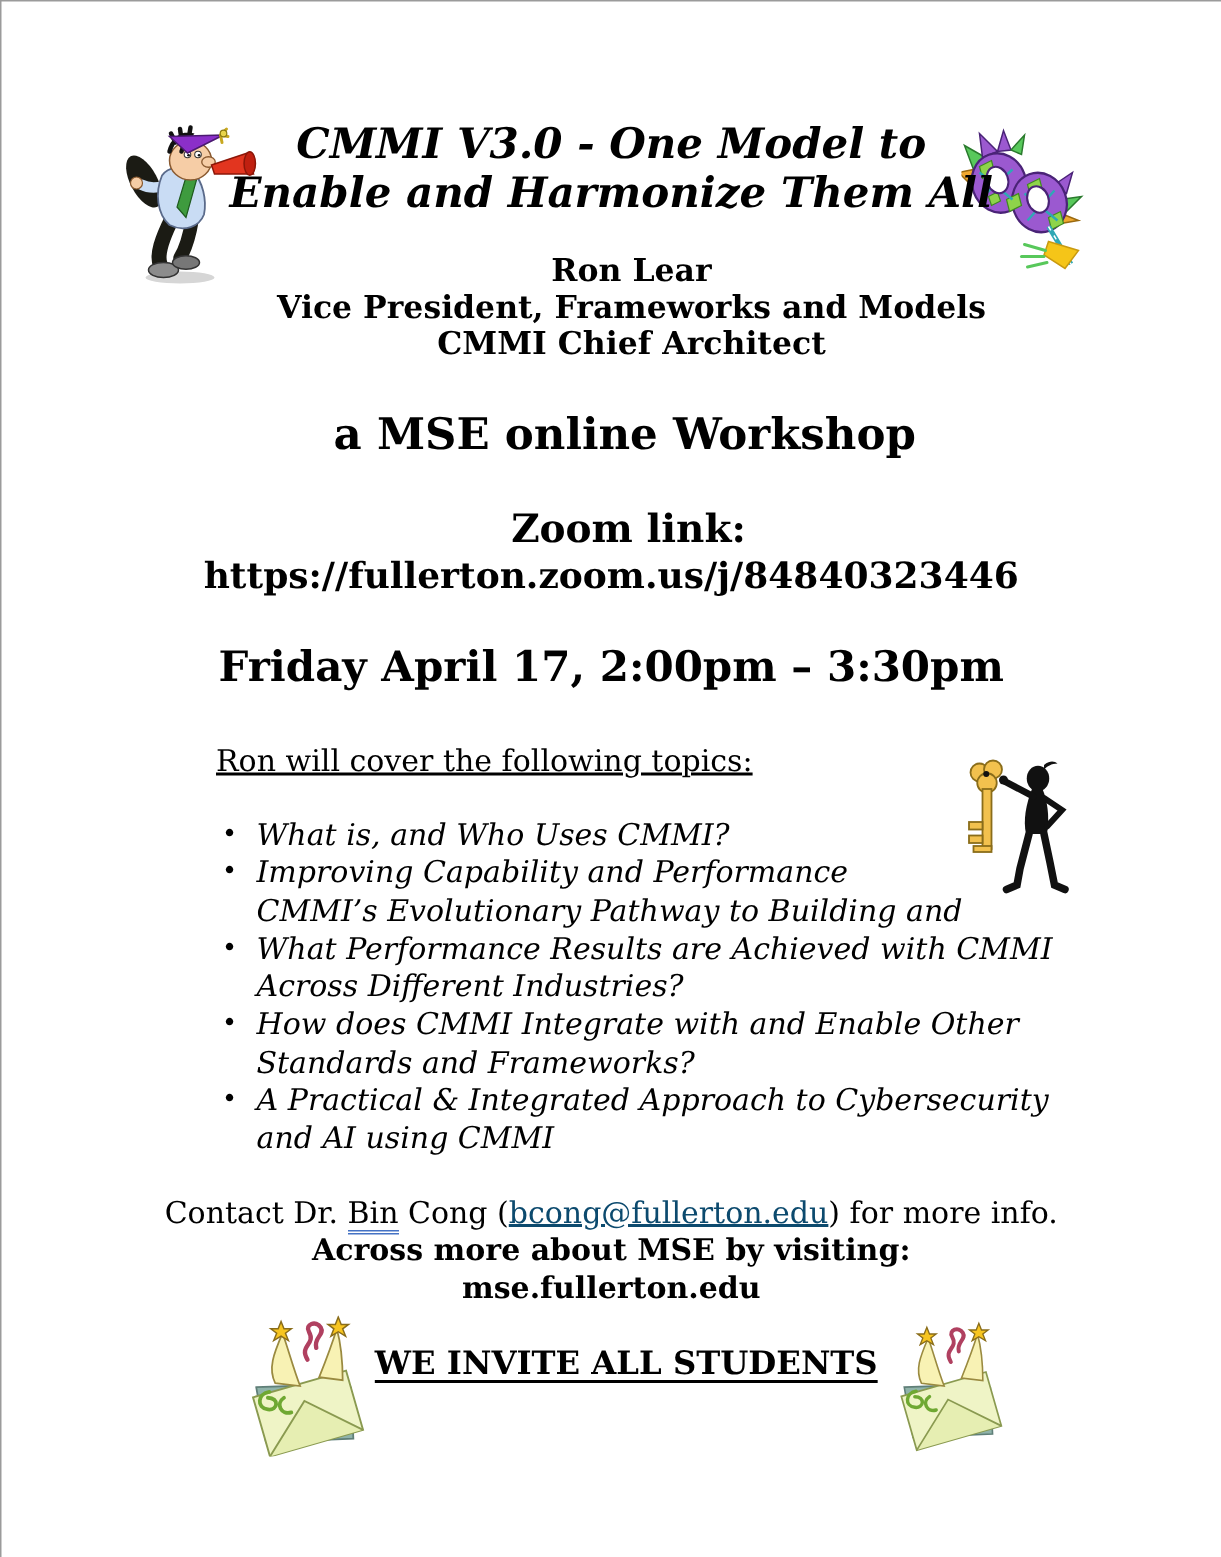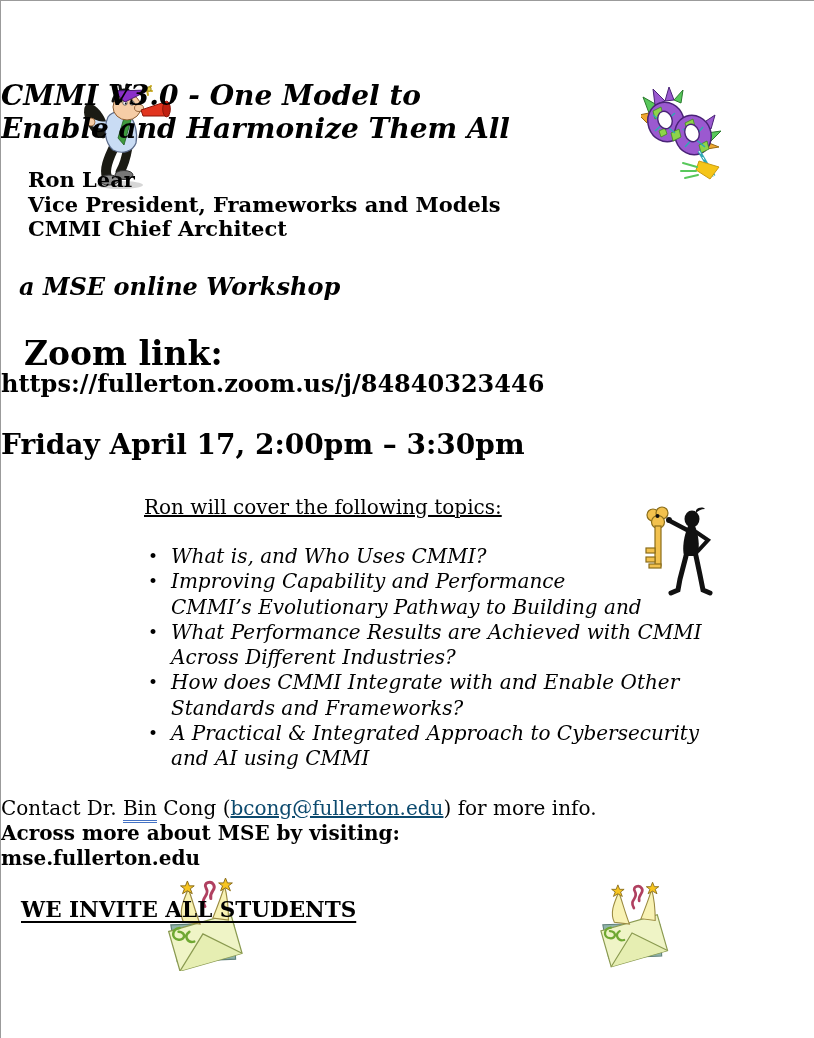--- a/index.html
+++ b/index.html
@@ -7,26 +7,26 @@
     position:relative;
     width:814px;height:1038px;
     background:#ffffff;
     border-top:1px solid #9b9b9b;
     border-left:1px solid #9b9b9b;
     box-sizing:border-box;
     overflow:hidden;
     font-family:"DejaVu Serif","Liberation Serif",serif;
     color:#000;
   }
-  .abs{position:absolute;left:0;right:0;}
+  .abs{position:absolute;left:0;right:0;text-align:center;}
   .title{top:78px;font-size:28px;line-height:33px;font-weight:bold;font-style:italic;}
   .speaker{top:167px;font-size:21px;line-height:24.5px;font-weight:bold;padding-left:27px;}
-  .workshop{top:271px;font-size:24px;font-weight:bold;font-style:italic;margin-left:18px;}
+  .workshop{top:271px;font-size:29px;font-weight:bold;margin-left:18px;}
   .zoomblk{top:337px;}
-  .zoomlabel{font-size:33px;line-height:31px;font-weight:bold;margin-left:23px;}
+  .zoomlabel{font-size:26px;line-height:31px;font-weight:bold;margin-left:23px;}
   .zoomurl{font-size:24px;line-height:29px;font-weight:bold;color:#000;text-decoration:none;display:inline-block;}
   .date{top:427px;font-size:28px;font-weight:bold;}
   .intro{position:absolute;top:494px;left:143px;font-size:20px;text-decoration:underline;}
   ul.topics{
     position:absolute;top:543px;left:147px;margin:0;padding:0;list-style:none;
     font-size:20px;font-style:italic;line-height:25.3px;width:560px;
   }
   ul.topics li{display:flex;}
   ul.topics .dot{width:23px;flex:0 0 23px;font-style:normal;font-size:17px;}
   ul.topics .ln{display:block;}

